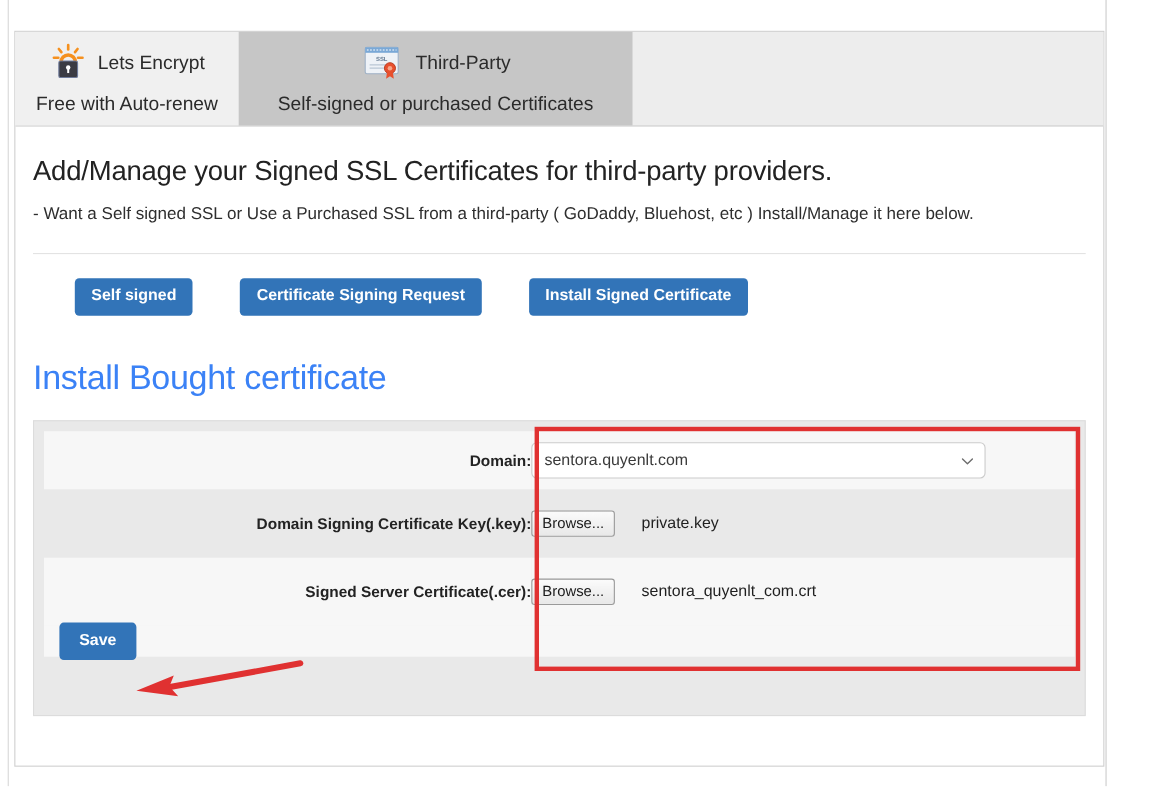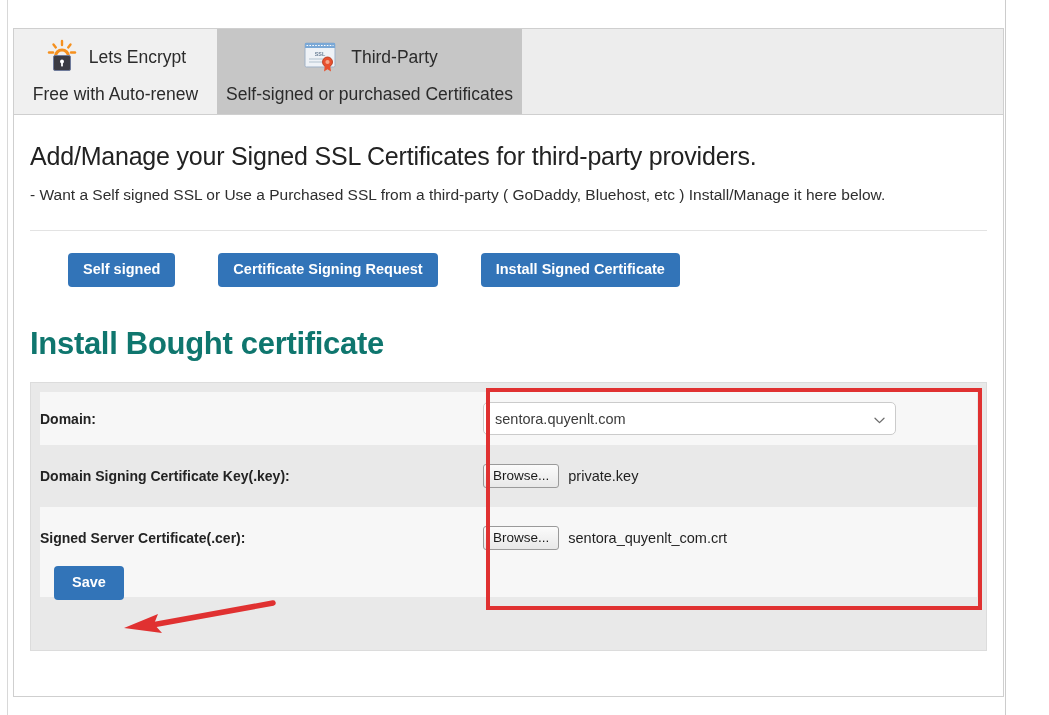--- a/index.html
+++ b/index.html
@@ -61,21 +61,21 @@
     justify-content: center;
     cursor: pointer;
     user-select: none;
     padding: 0 16px;
   }
   .tab-letsencrypt {
     width: 203px;
     background: #f0f0f0;
   }
   .tab-thirdparty {
-    width: 305px;
+    width: 358px;
     background: #c6c6c6;
   }
   .tab-line1 {
     display: flex;
     align-items: center;
     gap: 10px;
     font-size: 17.5px;
     color: #2b2b2b;
     line-height: 1;
     margin-bottom: 7px;
@@ -128,22 +128,22 @@
     font-weight: 700;
     padding: 9px 15px 10px;
     line-height: 1;
     cursor: pointer;
     white-space: nowrap;
     margin-left: 38px;
   }
 
   .section-title {
     font-size: 31px;
-    font-weight: 700;
-    color: #0f766e;
+    font-weight: 400;
+    color: #3b82f6;
     margin: 38px 0 0 0;
     line-height: 1.2;
     letter-spacing: -0.3px;
   }
 
   
   .form-panel {
     position: relative;
     margin-top: 20px;
     background: #e9e9e9;
@@ -160,20 +160,21 @@
     vertical-align: middle;
   }
   .row-a { background: #f7f7f7; }
   .row-b { background: #e9e9e9; }
   .cell-label {
     width: 443px;
     font-size: 14px;
     font-weight: 700;
     color: #232323;
     padding: 0 0 0 14px;
+    text-align: right;
   }
   .cell-field {
     padding: 0 0 0 22px;
   }
   .row-domain td { height: 53px; }
   .row-file td { height: 62px; }
 
   .domain-select {
     width: 413px;
     height: 33px;
@@ -193,21 +194,21 @@
     position: absolute;
     right: 11px;
     top: 50%;
     transform: translateY(-50%);
     pointer-events: none;
   }
 
   .file-row {
     display: flex;
     align-items: center;
-    gap: 9px;
+    gap: 24px;
   }
   .browse-btn {
     font-family: "Liberation Sans", sans-serif;
     font-size: 13.5px;
     color: #1a1a1a;
     background: linear-gradient(#fbfbfb, #e8e8e8);
     border: 1px solid #9a9a9a;
     border-radius: 3px;
     padding: 3px 9px 4px;
     line-height: 1.15;

